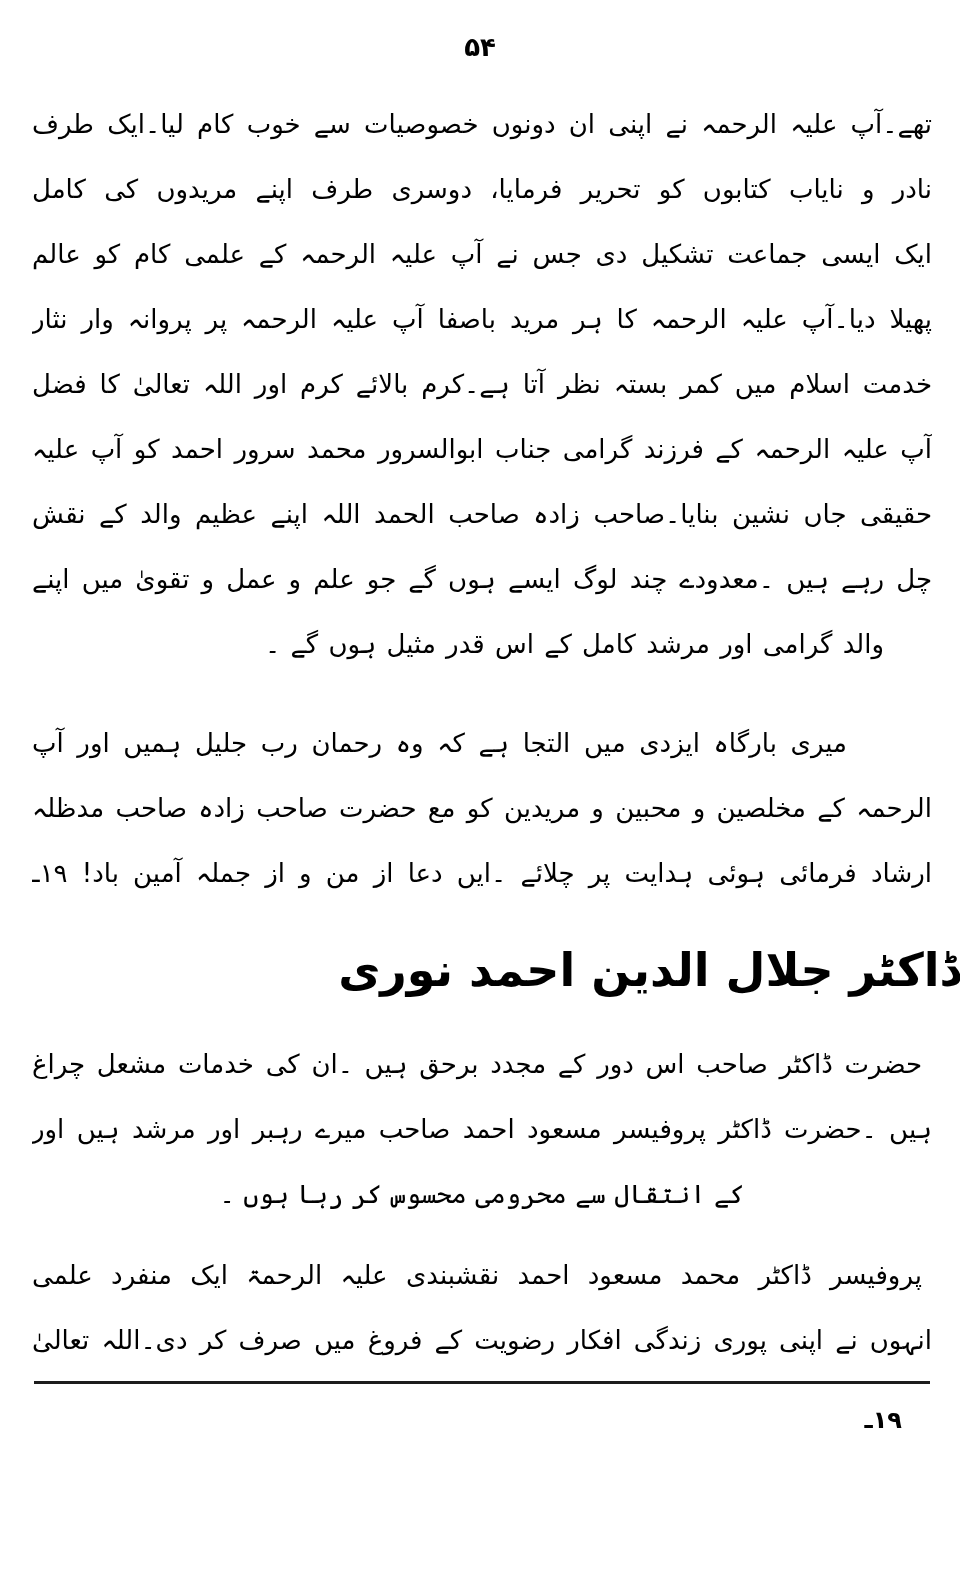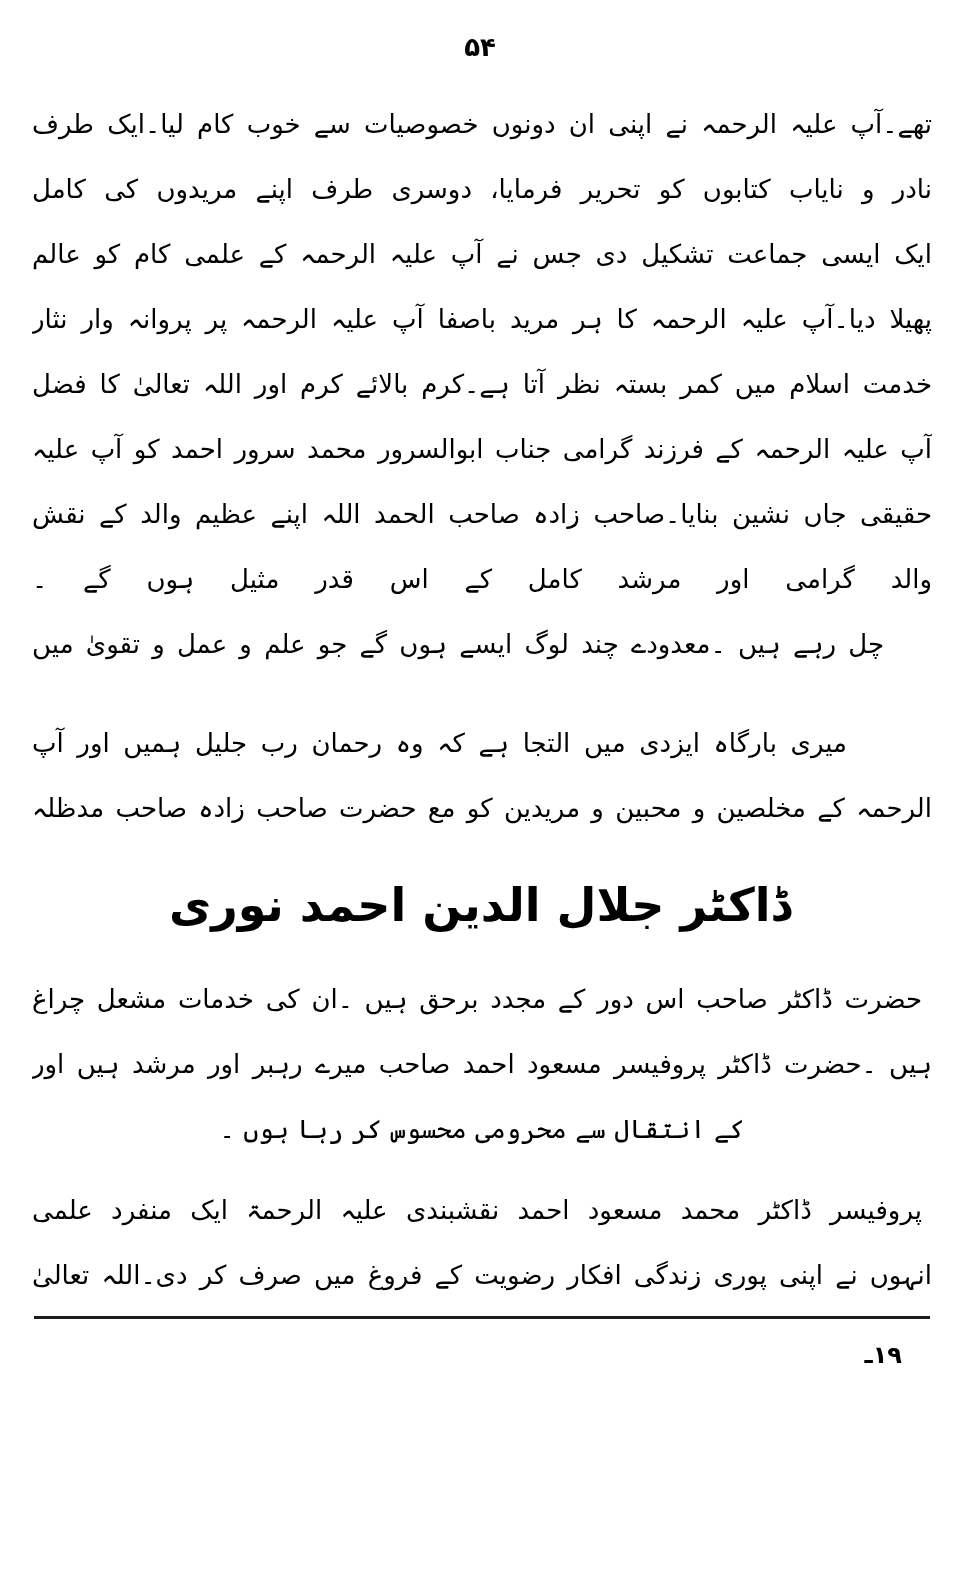--- a/index.html
+++ b/index.html
@@ -40,21 +40,20 @@
   .para2 { margin-top: 34px; }
   .para2 .line:first-child { text-indent: 85px; }
   .para3 { margin-top: 18px; }
   .para3 .line:first-child { text-indent: 10px; }
   .para3 .line:last-child { text-align-last: center; font-family: Liberation Serif, serif; }
   .para4 { margin-top: 16px; }
   .para4 .line:first-child { text-indent: 10px; }
   .para4 .line:last-child { text-align-last: center; }
   .heading {
     margin-top: 20px;
-    text-align: center;
     font-size: 46px;
     font-weight: bold;
     line-height: 88px;
     height: 88px;
   }
   .subheading {
     margin-top: 6px;
     text-align: center;
     font-size: 27px;
     font-weight: bold;
@@ -88,27 +87,28 @@
   <div class="pageno">۵۴</div>
 
   <div class="para para1">
     <div class="line">تھے۔آپ علیہ الرحمہ نے اپنی ان دونوں خصوصیات سے خوب کام لیا۔ایک طرف</div>
     <div class="line">نادر و نایاب کتابوں کو تحریر فرمایا، دوسری طرف اپنے مریدوں کی کامل رہنمائی فرمائی اور</div>
     <div class="line">ایک ایسی جماعت تشکیل دی جس نے آپ علیہ الرحمہ کے علمی کام کو عالم اسلام میں</div>
     <div class="line">پھیلا دیا۔آپ علیہ الرحمہ کا ہر مرید باصفا آپ علیہ الرحمہ پر پروانہ وار نثار رہوتا اور</div>
     <div class="line">خدمت اسلام میں کمر بستہ نظر آتا ہے۔کرم بالائے کرم اور اللہ تعالیٰ کا فضل عمیم کہ</div>
     <div class="line">آپ علیہ الرحمہ کے فرزند گرامی جناب ابوالسرور محمد سرور احمد کو آپ علیہ الرحمہ کا</div>
     <div class="line">حقیقی جاں نشین بنایا۔صاحب زادہ صاحب الحمد اللہ اپنے عظیم والد کے نقش قدم پر</div>
+    <div class="line">چل رہے ہیں ۔معدودے چند لوگ ایسے ہوں گے جو علم و عمل و تقویٰ میں اپنے</div>
     <div class="line">والد گرامی اور مرشد کامل کے اس قدر مثیل ہوں گے ۔</div>
-    <div class="line">چل رہے ہیں ۔معدودے چند لوگ ایسے ہوں گے جو علم و عمل و تقویٰ میں اپنے</div>
   </div>
 
   <div class="para para2">
     <div class="line">میری بارگاہ ایزدی میں التجا ہے کہ وہ رحمان رب جلیل ہمیں اور آپ علیہ</div>
     <div class="line">الرحمہ کے مخلصین و محبین و مریدین کو مع حضرت صاحب زادہ صاحب مدظلہ ان کی</div>
+    <div class="line">ارشاد فرمائی ہوئی ہدایت پر چلائے ۔ایں دعا از من و از جملہ آمین باد! ۱۹ـ</div>
   </div>
 
   <div class="heading">ڈاکٹر جلال الدین احمد نوری</div>
 
 
   <div class="para para3">
     <div class="line">حضرت ڈاکٹر صاحب اس دور کے مجدد برحق ہیں ۔ان کی خدمات مشعل چراغ</div>
     <div class="line">ہیں ۔حضرت ڈاکٹر پروفیسر مسعود احمد صاحب میرے رہبر اور مرشد ہیں اور میں ان</div>
     <div class="line">کے انتقال سے محرومی محسوس کر رہا ہوں ۔</div>
   </div>

